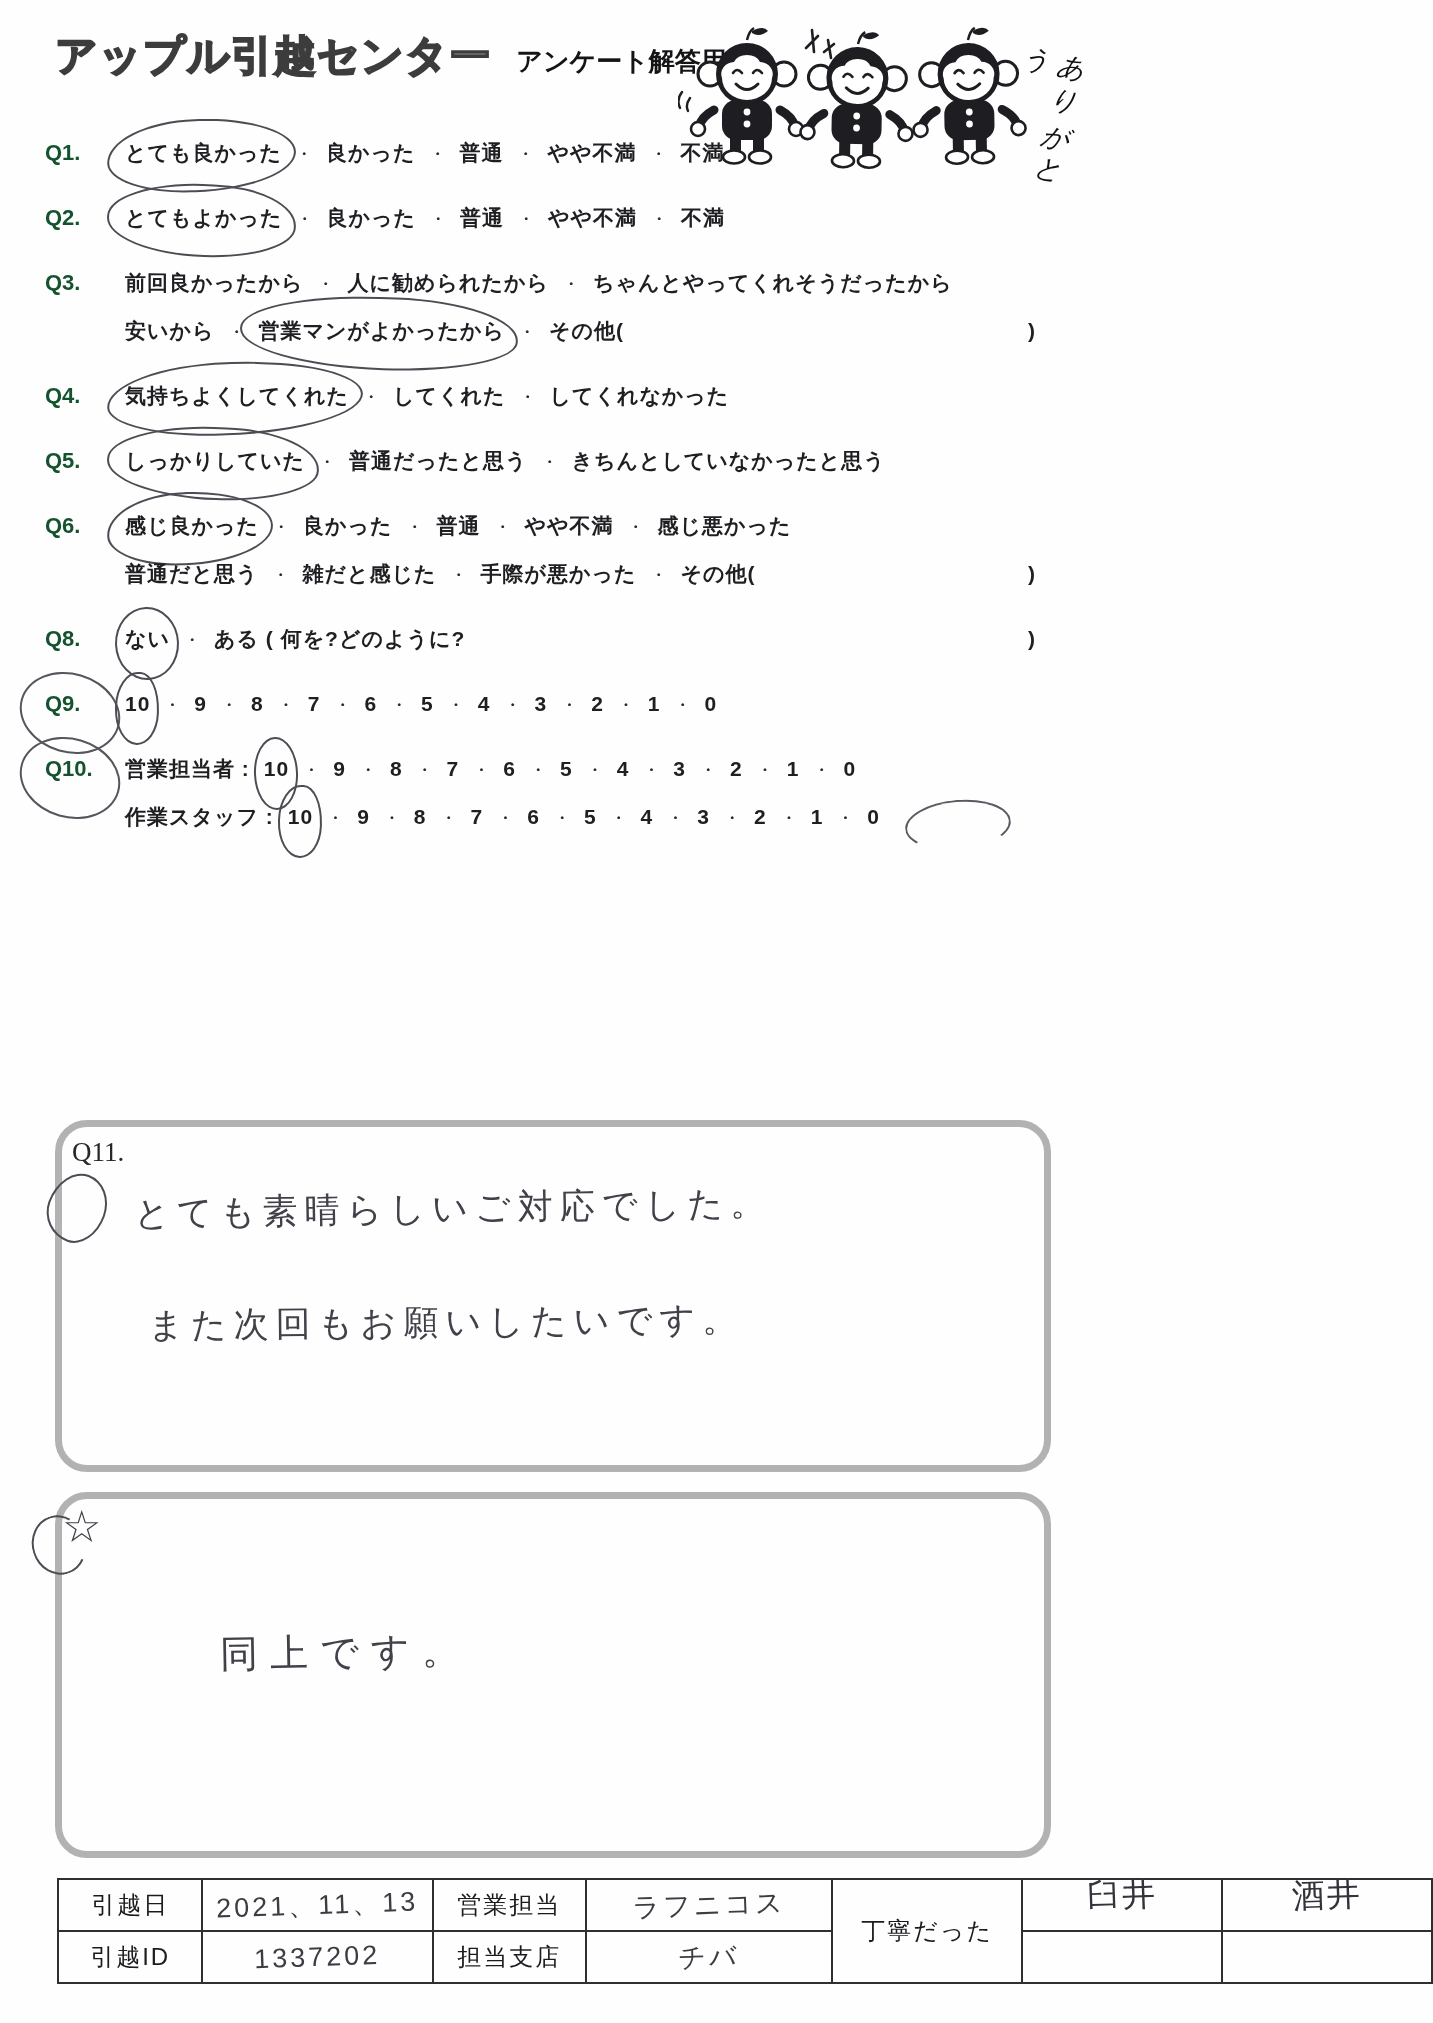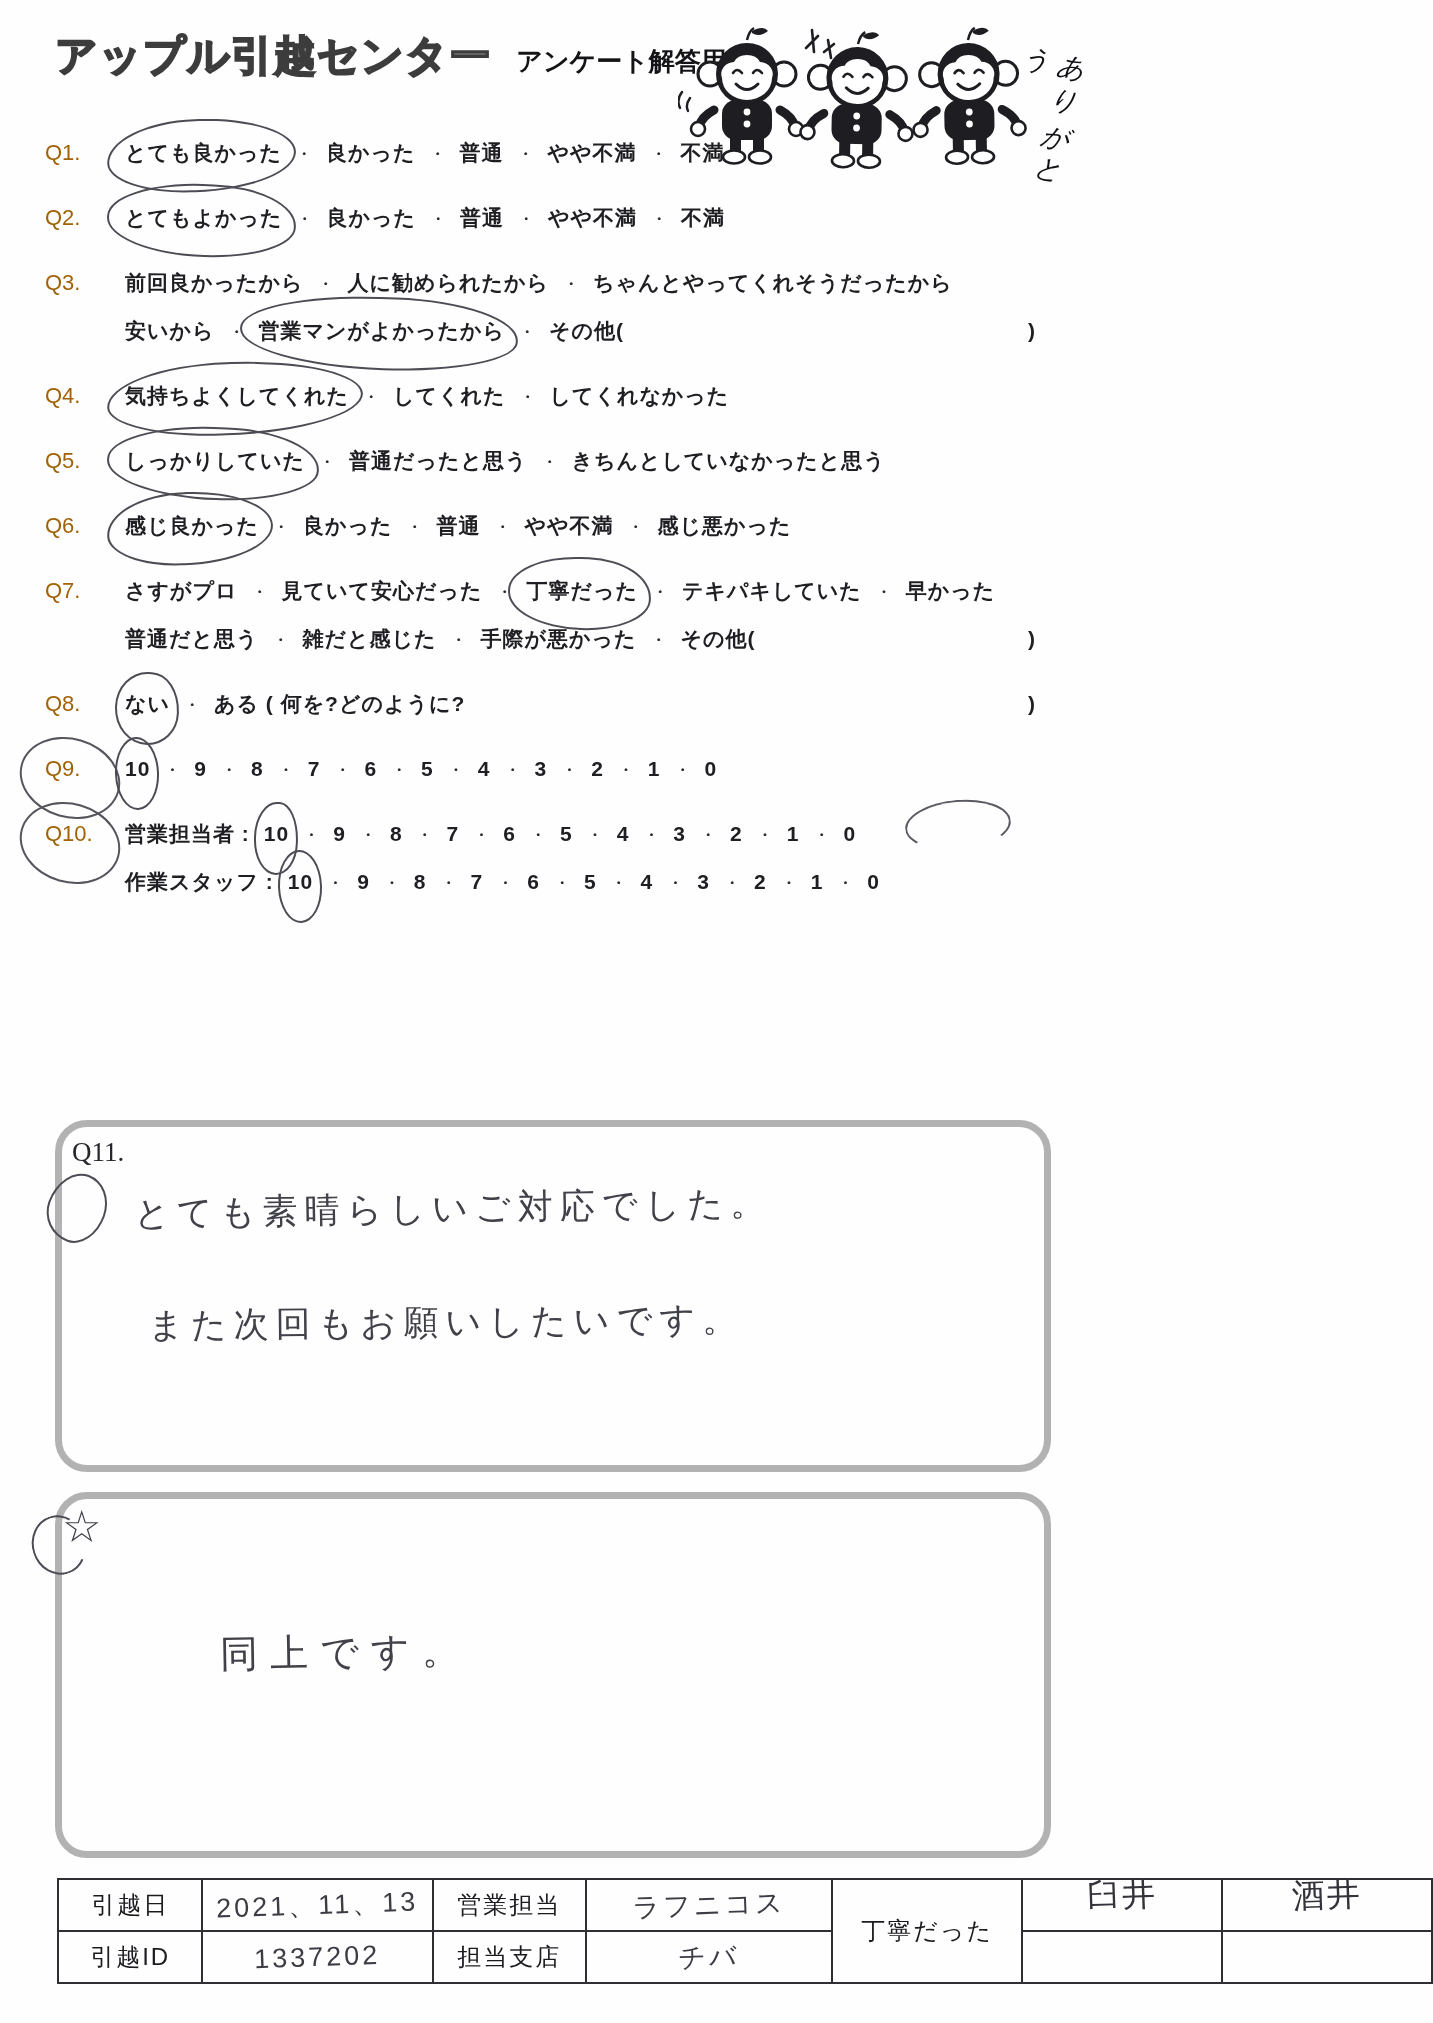--- a/index.html
+++ b/index.html
@@ -22,21 +22,21 @@
   .thanks{
     position:absolute; left:1008px; top:30px; height:150px;
     writing-mode:vertical-rl; font-size:27px; font-style:italic; letter-spacing:5px;
     color:#121216; transform:rotate(13deg);
   }
   
   #questions{position:absolute; left:45px; top:130px; width:990px;}
   .q-line{position:relative; line-height:46px; white-space:nowrap;}
   .q-line.q-first{margin-top:17px;}
   .q-line:first-child{margin-top:0;}
-  .q-id{display:inline-block; width:80px; font-size:22px; font-weight:normal; color:#a16207; position:relative;}
+  .q-id{display:inline-block; width:80px; font-size:22px; font-weight:bold; color:#14532d; position:relative;}
   .q-prefix{font-size:21px; font-weight:600; margin-right:14px; letter-spacing:1px;}
   .opt{font-size:21px; font-weight:600; letter-spacing:1px; position:relative; display:inline-block;}
   .sep{font-size:18px; margin:0 13px; color:#2a2a2e;}
   .q-tail{position:absolute; right:0; top:0; font-size:21px; font-weight:600;}
   
   .circled::before{
     content:""; position:absolute; left:-18px; right:-14px; top:-11px; bottom:-16px;
     border:2.6px solid #4c4c54; border-radius:48% 52% 55% 45% / 58% 50% 52% 44%;
     transform:rotate(-2deg); pointer-events:none;
   }
@@ -143,21 +143,20 @@
   <div class="thanks">ありがとう</div>
 
   <div id="questions">
       <div class="q-line q-first"><span class="q-id">Q1.</span><span class="opt circled">とても良かった</span><span class="sep">・</span><span class="opt">良かった</span><span class="sep">・</span><span class="opt">普通</span><span class="sep">・</span><span class="opt">やや不満</span><span class="sep">・</span><span class="opt">不満</span></div>
       <div class="q-line q-first"><span class="q-id">Q2.</span><span class="opt circled">とてもよかった</span><span class="sep">・</span><span class="opt">良かった</span><span class="sep">・</span><span class="opt">普通</span><span class="sep">・</span><span class="opt">やや不満</span><span class="sep">・</span><span class="opt">不満</span></div>
       <div class="q-line q-first"><span class="q-id">Q3.</span><span class="opt">前回良かったから</span><span class="sep">・</span><span class="opt">人に勧められたから</span><span class="sep">・</span><span class="opt">ちゃんとやってくれそうだったから</span></div>
       <div class="q-line"><span class="q-id"></span><span class="opt">安いから</span><span class="sep">・</span><span class="opt circled">営業マンがよかったから</span><span class="sep">・</span><span class="opt">その他(</span><span class="q-tail">)</span></div>
       <div class="q-line q-first"><span class="q-id">Q4.</span><span class="opt circled">気持ちよくしてくれた</span><span class="sep">・</span><span class="opt">してくれた</span><span class="sep">・</span><span class="opt">してくれなかった</span></div>
       <div class="q-line q-first"><span class="q-id">Q5.</span><span class="opt circled">しっかりしていた</span><span class="sep">・</span><span class="opt">普通だったと思う</span><span class="sep">・</span><span class="opt">きちんとしていなかったと思う</span></div>
       <div class="q-line q-first"><span class="q-id">Q6.</span><span class="opt circled">感じ良かった</span><span class="sep">・</span><span class="opt">良かった</span><span class="sep">・</span><span class="opt">普通</span><span class="sep">・</span><span class="opt">やや不満</span><span class="sep">・</span><span class="opt">感じ悪かった</span></div>
-      <div class="q-line q-first"><span class="q-id">Q7.</span><span class="opt">さすがプロ</span><span class="sep">・</span><span class="opt">見ていて安心だった</span><span class="sep">・</span><span class="opt circled">丁寧だった</span><span class="sep">・</span><span class="opt">テキパキしていた</span><span class="sep">・</span><span class="opt">早かった</span></div>
       <div class="q-line"><span class="q-id"></span><span class="opt">普通だと思う</span><span class="sep">・</span><span class="opt">雑だと感じた</span><span class="sep">・</span><span class="opt">手際が悪かった</span><span class="sep">・</span><span class="opt">その他(</span><span class="q-tail">)</span></div>
       <div class="q-line q-first"><span class="q-id">Q8.</span><span class="opt circled small">ない</span><span class="sep">・</span><span class="opt">ある ( 何を?どのように?</span><span class="q-tail">)</span></div>
       <div class="q-line q-first"><span class="q-id circled-id">Q9.</span><span class="opt circled small">10</span><span class="sep">・</span><span class="opt">9</span><span class="sep">・</span><span class="opt">8</span><span class="sep">・</span><span class="opt">7</span><span class="sep">・</span><span class="opt">6</span><span class="sep">・</span><span class="opt">5</span><span class="sep">・</span><span class="opt">4</span><span class="sep">・</span><span class="opt">3</span><span class="sep">・</span><span class="opt">2</span><span class="sep">・</span><span class="opt">1</span><span class="sep">・</span><span class="opt">0</span></div>
       <div class="q-line q-first"><span class="q-id circled-id">Q10.</span><span class="q-prefix">営業担当者 :</span><span class="opt circled small">10</span><span class="sep">・</span><span class="opt">9</span><span class="sep">・</span><span class="opt">8</span><span class="sep">・</span><span class="opt">7</span><span class="sep">・</span><span class="opt">6</span><span class="sep">・</span><span class="opt">5</span><span class="sep">・</span><span class="opt">4</span><span class="sep">・</span><span class="opt">3</span><span class="sep">・</span><span class="opt">2</span><span class="sep">・</span><span class="opt">1</span><span class="sep">・</span><span class="opt">0</span></div>
       <div class="q-line"><span class="q-id"></span><span class="q-prefix">作業スタッフ :</span><span class="opt circled small">10</span><span class="sep">・</span><span class="opt">9</span><span class="sep">・</span><span class="opt">8</span><span class="sep">・</span><span class="opt">7</span><span class="sep">・</span><span class="opt">6</span><span class="sep">・</span><span class="opt">5</span><span class="sep">・</span><span class="opt">4</span><span class="sep">・</span><span class="opt">3</span><span class="sep">・</span><span class="opt">2</span><span class="sep">・</span><span class="opt">1</span><span class="sep">・</span><span class="opt">0</span></div>
     </div>
 
   <div class="stray-oval"></div>
 
   <div class="cbox cbox1">

